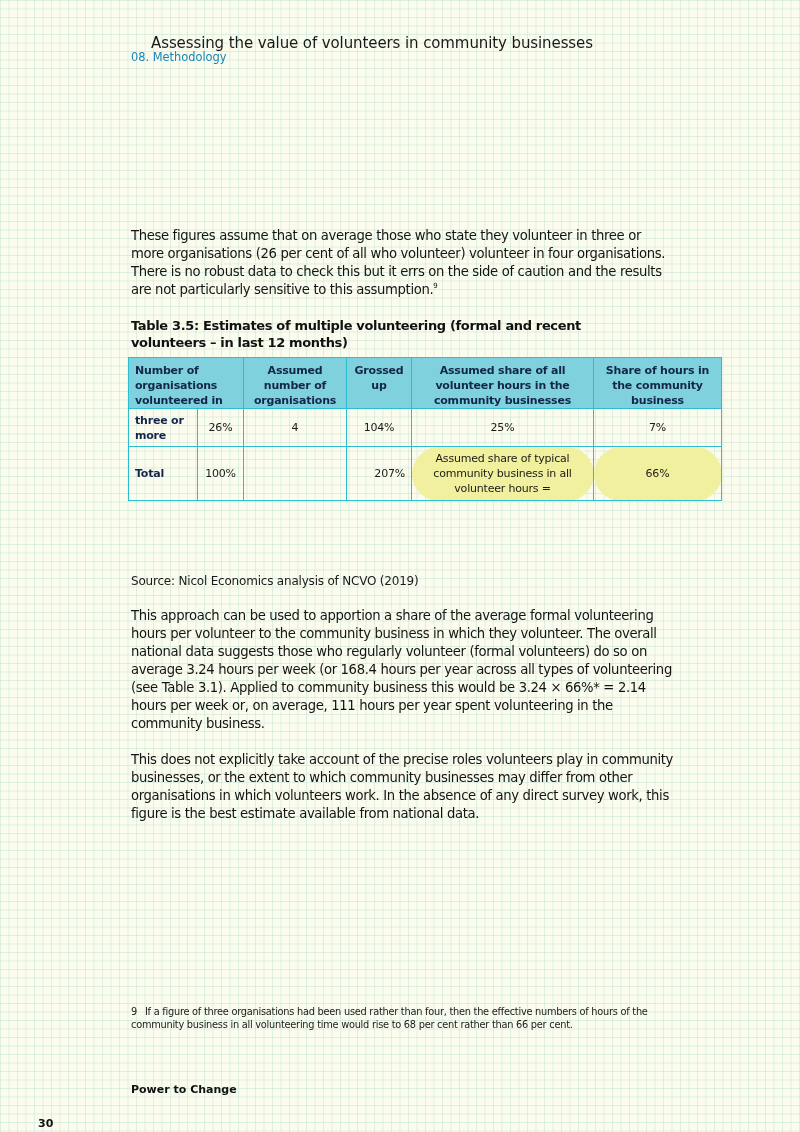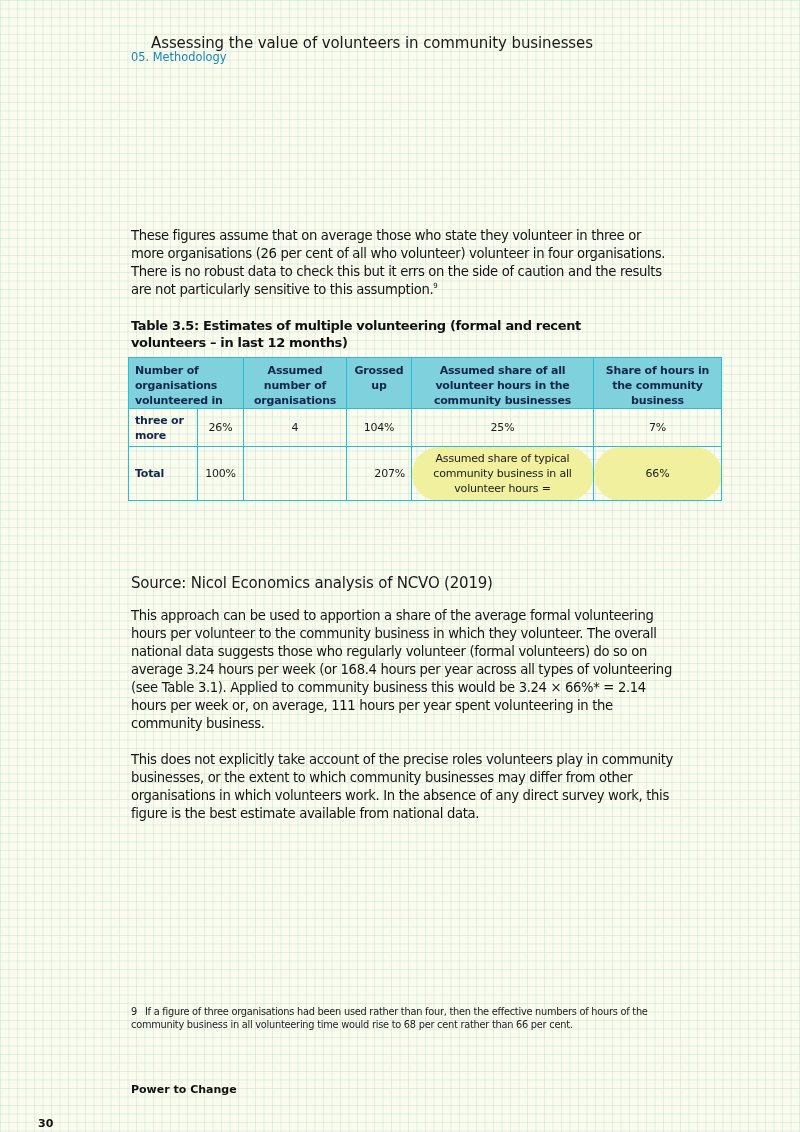--- a/index.html
+++ b/index.html
@@ -87,21 +87,21 @@
   td.label { text-align: left; font-weight: bold; color: #13254a; }
   td.right { text-align: right; }
   tr.r1 td { height: 27px; }
   tr.r2 td { height: 26px; }
   tr.r3 td { height: 37px; }
   tr.rt td { height: 53px; border-radius: 27px; }
   td.hl { background: #f1f09e; }
 
   .source {
     left: 131px; top: 574px;
-    font-size: 15px;
+    font-size: 12px;
     letter-spacing: -0.2px;
     color: #1a1a1a;
   }
 
   .footnote {
     left: 131px; top: 1005px;
     width: 560px;
     font-size: 9.8px;
     line-height: 13px;
     letter-spacing: -0.25px;
@@ -119,21 +119,21 @@
     left: 131px; top: 1083px;
     font-size: 11px;
     font-weight: bold;
     color: #111;
   }
 </style>
 </head>
 <body>
 
 <div class="abs running-title">Assessing the value of volunteers in community businesses</div>
-<div class="abs running-section">05. Methodology</div>
+<div class="abs running-section">08. Methodology</div>
 
 <div class="abs para p1">
   <p><span>These figures assume that on average those who state they volunteer in three or more organisations (26 per cent of all who volunteer) volunteer in four organisations. There is no robust data to check this but it errs on the side of caution and the results are not particularly sensitive to this assumption.</span><sup>9</sup></p>
 </div>
 
 <div class="abs table-caption">Table 3.5: Estimates of multiple volunteering (formal and recent volunteers – in last 12 months)</div>
 
 <table class="data-table">
   <colgroup>
     <col style="width:69px">

